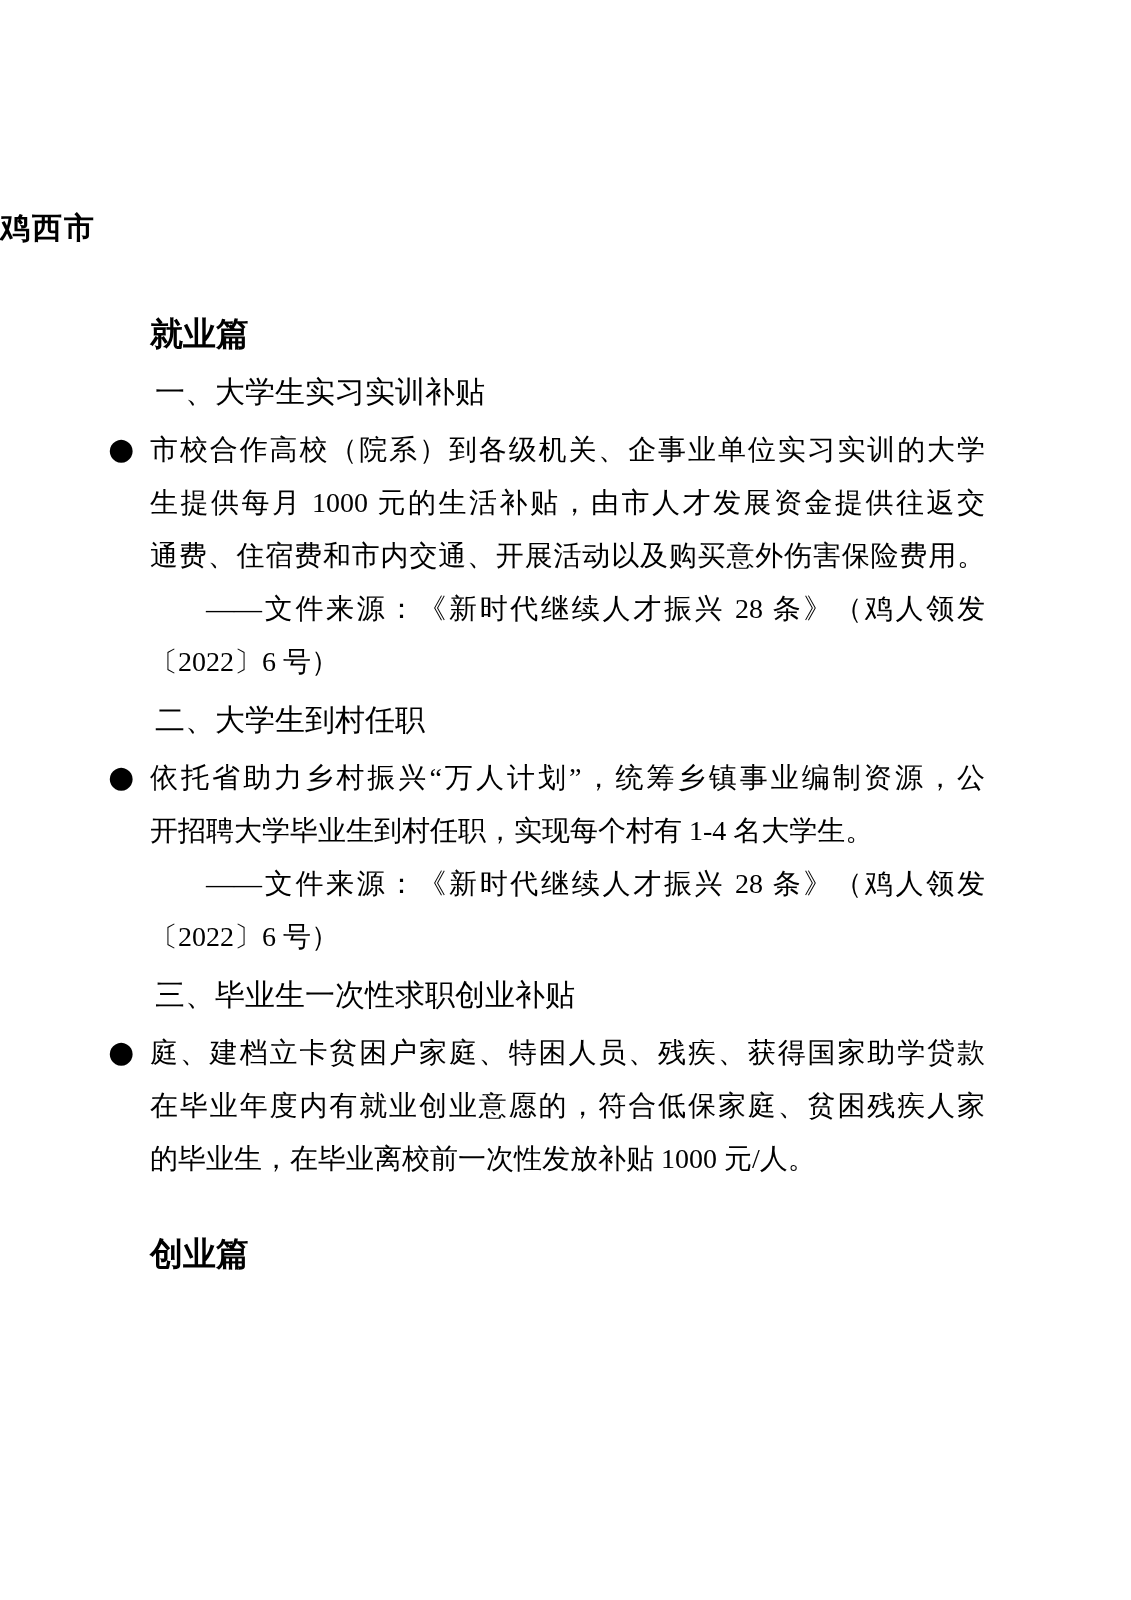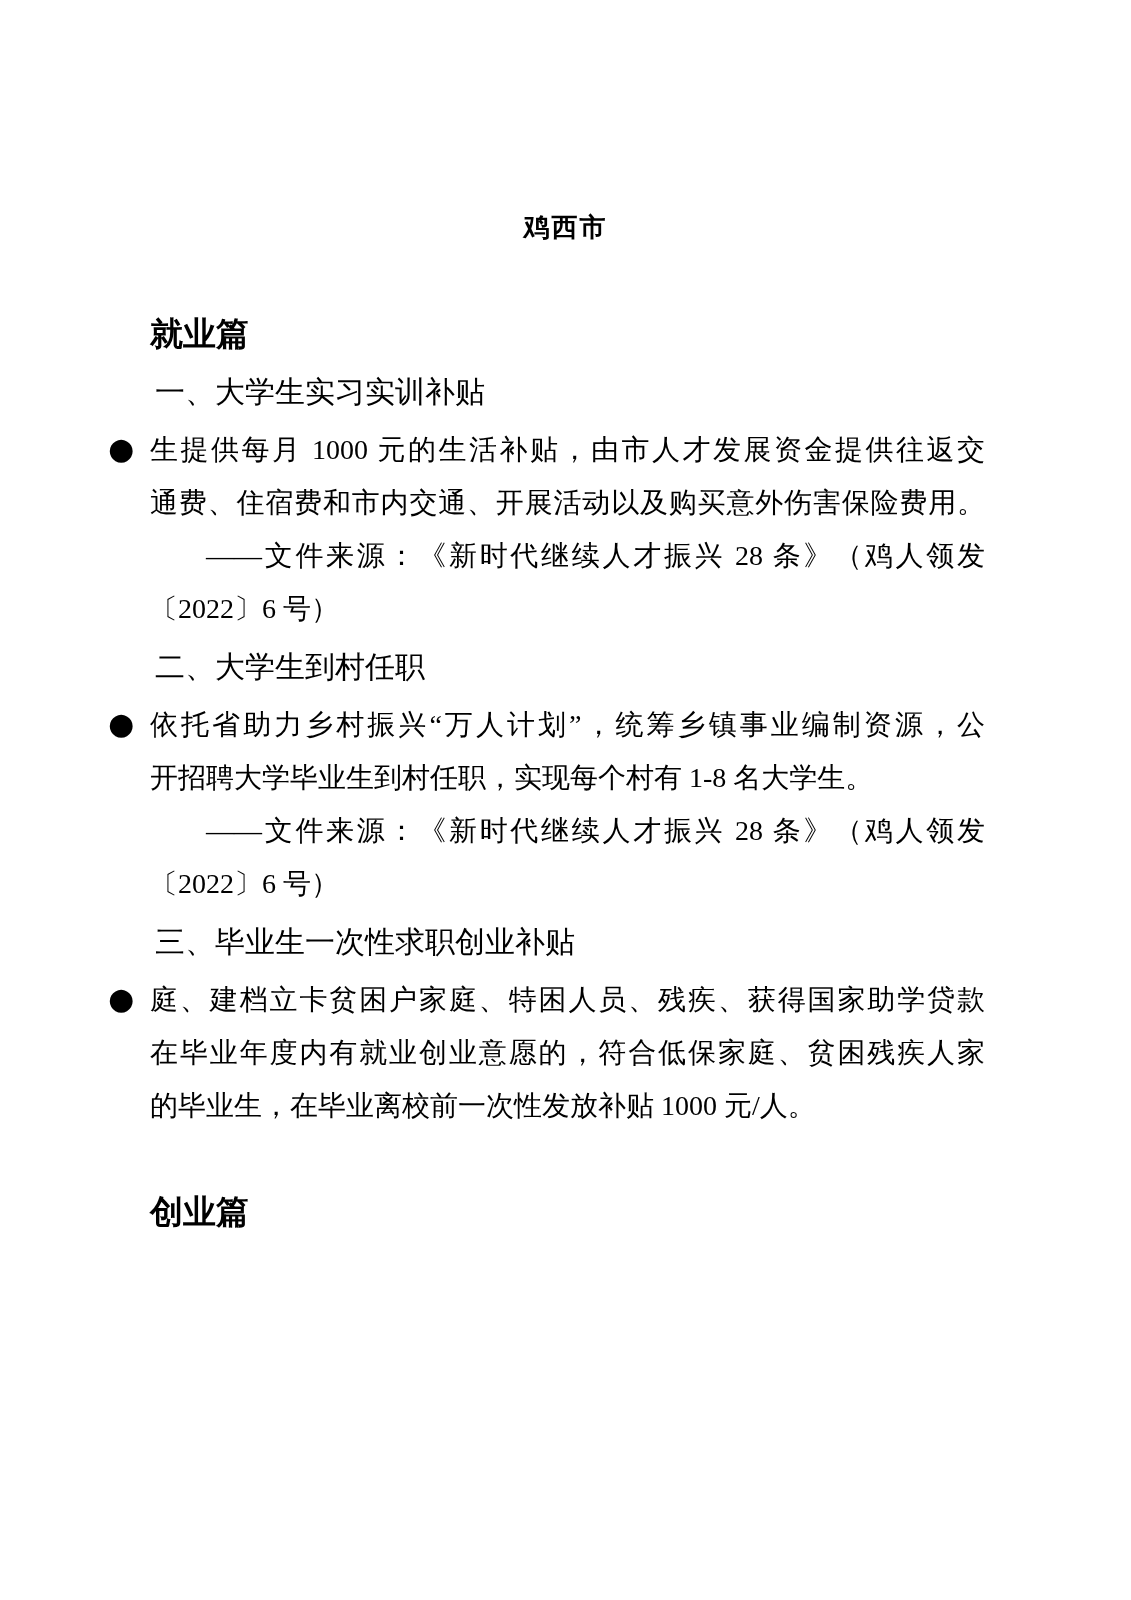--- a/index.html
+++ b/index.html
@@ -11,38 +11,38 @@
     overflow: hidden;
   }
   .page {
     position: relative;
     width: 1131px; height: 1600px;
     background: #fff;
   }
   .doc-title {
     margin: 201px 0 53px 0;
     height: 53px; line-height: 53px;
-    text-align: center;
-    font-size: 26px;
+    text-align: left;
+    font-size: 30px;
     font-weight: bold;
     font-family: "Liberation Serif", "DejaVu Serif", serif;
     letter-spacing: 2px;
   }
   .content {
     margin-left: 150px;
     width: 835px;
   }
   .part-head {
     margin: 0; padding: 0;
     height: 53px; line-height: 53px;
     font-size: 33px;
     font-weight: bold;
     font-family: "Liberation Sans", "DejaVu Sans", sans-serif;
   }
-  .part-head.gap-above { margin-top: 53px; }
+  .part-head.gap-above { margin-top: 42px; }
   .item-head {
     margin: 5px; padding: 0;
     height: 53px; line-height: 53px;
     font-size: 30px;
     font-weight: normal;
     font-family: "Liberation Serif", "DejaVu Serif", serif;
   }
   .para { position: relative; margin: 0; }
   .line {
     height: 53px; line-height: 53px;
@@ -72,33 +72,34 @@
 
   <h1 class="doc-title">鸡西市</h1>
 
   <div class="content">
 
     <h2 class="part-head">就业篇</h2>
 
     <h3 class="item-head">一、大学生实习实训补贴</h3>
     <div class="para">
       <span class="bullet">●</span>
+      <div class="line fill"><span>市校合作高校（院系）到各级机关、企事业单位实习实训的大学</span></div>
       <div class="line fill"><span>生提供每月 1000 元的生活补贴，由市人才发展资金提供往返交</span></div>
       <div class="line fill"><span>通费、住宿费和市内交通、开展活动以及购买意外伤害保险费用。</span></div>
     </div>
     <div class="para">
       <div class="line fill indent2"><span>——文件来源：《新时代继续人才振兴 28 条》（鸡人领发</span></div>
       <div class="line"><span>〔2022〕6 号）</span></div>
     </div>
 
     <h3 class="item-head">二、大学生到村任职</h3>
     <div class="para">
       <span class="bullet">●</span>
       <div class="line fill"><span>依托省助力乡村振兴“万人计划”，统筹乡镇事业编制资源，公</span></div>
-      <div class="line"><span>开招聘大学毕业生到村任职，实现每个村有 1-8 名大学生。</span></div>
+      <div class="line"><span>开招聘大学毕业生到村任职，实现每个村有 1-4 名大学生。</span></div>
     </div>
     <div class="para">
       <div class="line fill indent2"><span>——文件来源：《新时代继续人才振兴 28 条》（鸡人领发</span></div>
       <div class="line"><span>〔2022〕6 号）</span></div>
     </div>
 
     <h3 class="item-head">三、毕业生一次性求职创业补贴</h3>
     <div class="para">
       <span class="bullet">●</span>
       <div class="line fill"><span>庭、建档立卡贫困户家庭、特困人员、残疾、获得国家助学贷款</span></div>

